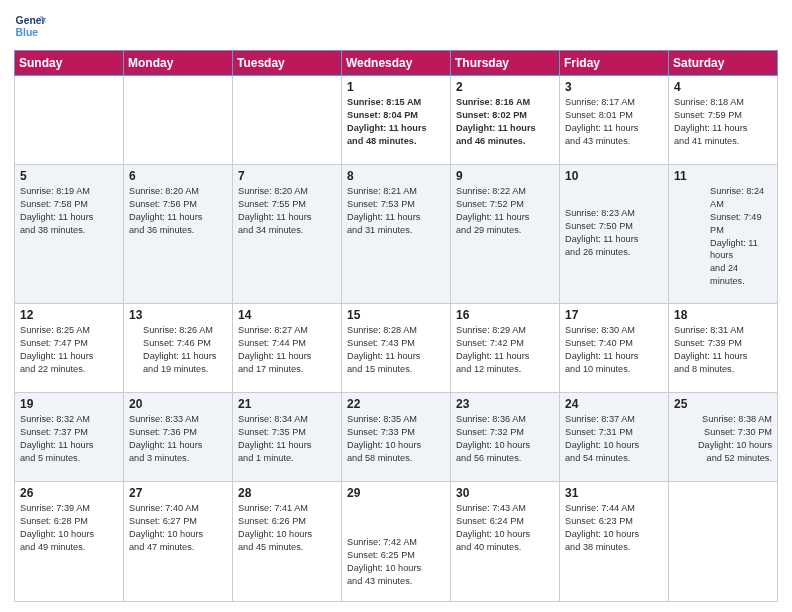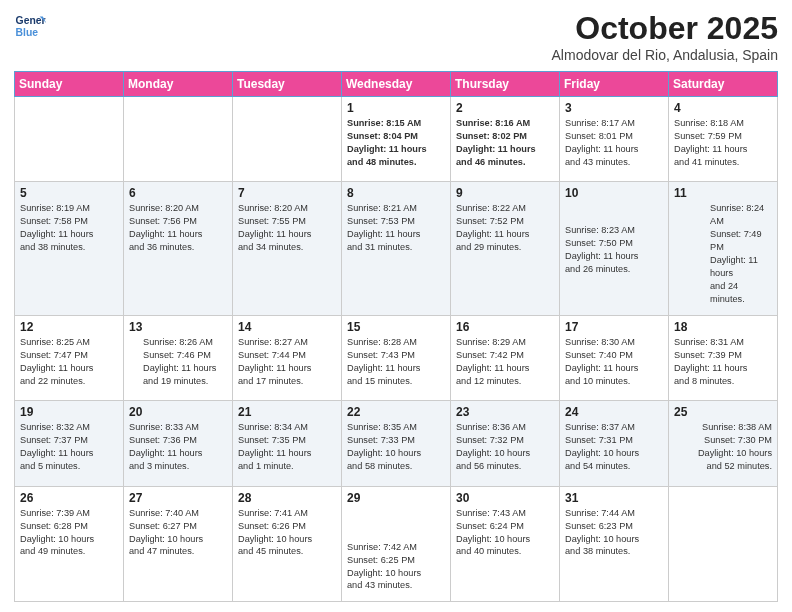--- a/index.html
+++ b/index.html
@@ -45,21 +45,21 @@
       color: #444;
     }
     .calendar {
       flex: 1;
       border: 1px solid #ccc;
       border-collapse: collapse;
       width: 100%;
       table-layout: fixed;
     }
     .calendar th {
-      background: #ec4899;
+      background: #be185d;
       color: #fff;
       font-size: 12px;
       font-weight: bold;
       padding: 5px 4px;
       text-align: left;
       border: 1px solid #5a9fd4;
       margin-top: 6px;
     }
     .calendar td {
       border: 1px solid #ccc;
@@ -97,24 +97,20 @@
 
 <div class="page">
   <div class="header">
     <div class="logo">
       <svg class="logo-icon" viewBox="0 0 40 40">
         <text x="2" y="18" font-size="13" font-weight="bold" fill="#1a3a6b">General</text>
         <text x="2" y="32" font-size="13" font-weight="bold" fill="#4a90d9">Blue</text>
         <polygon points="32,8 40,16 36,8" fill="#4a90d9"></polygon>
       </svg>
     </div>
-    <div class="title-block">
-      <div class="month-title">October 2025</div>
-      <div class="location">Almodovar del Rio, Andalusia, Spain</div>
-    </div>
   </div>
 
   <table class="calendar">
     <thead>
       <tr id="header-row">
           <th>Sunday</th>
           <th>Monday</th>
           <th>Tuesday</th>
           <th>Wednesday</th>
           <th>Thursday</th>

